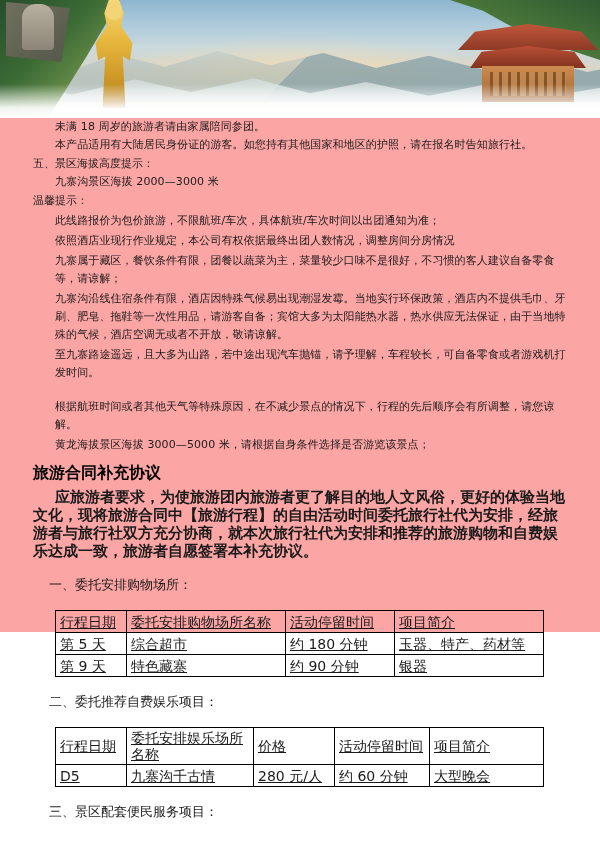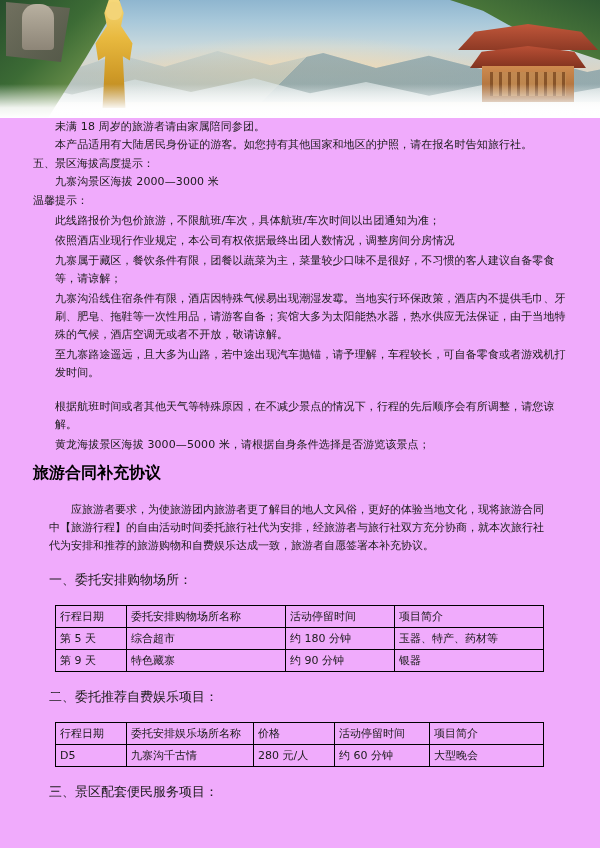--- a/index.html
+++ b/index.html
@@ -10,23 +10,23 @@
     width: 600px;
     height: 848px;
     background: #ffffff;
     font-family: "DejaVu Sans", "Liberation Sans", sans-serif;
     color: #1a1a1a;
     overflow: hidden;
     position: relative;
   }
   .page {
     width: 600px;
-    height: 848px;
+    height: 632px;
     position: relative;
-    background: #f0abfc;
+    background: #fca5a5;
   }
 
   
   .banner {
     position: relative;
     width: 600px;
     height: 118px;
     overflow: hidden;
     background: linear-gradient(to bottom, #8fb6cf 0%, #a8c8da 18%, #c9d9dd 40%, #ddd5c4 62%, #f0e6d2 80%, #ffffff 100%);
   }
@@ -163,36 +163,38 @@
     text-align: left;
     font-family: "DejaVu Serif", "Liberation Serif", serif;
     font-weight: bold;
     font-size: 16px;
     line-height: 24px;
     margin: 7px 0 3px 0;
     color: #000;
   }
 
   .para {
-    font-size: 11px;
+    font-size: 15px;
     line-height: 18px;
-    margin: 16px;
+    margin: 0;
     text-indent: 22px;
+    font-weight: bold;
   }
   .para-noind {
     font-size: 13px;
     line-height: 18px;
     margin: 16px;
   }
 
   table.tbl {
     border-collapse: collapse;
     width: 100%;
     margin: 3px 0 2px 0;
-    font-size: 11px;
+    font-size: 14px;
+    text-decoration: underline;
   }
   table.tbl td, table.tbl th {
     border: 1px solid #000000;
     padding: 2px 4px;
     text-align: left;
     font-weight: normal;
     line-height: 16px;
     height: 17px;
     vertical-align: middle;
     color: #1a1a1a;

